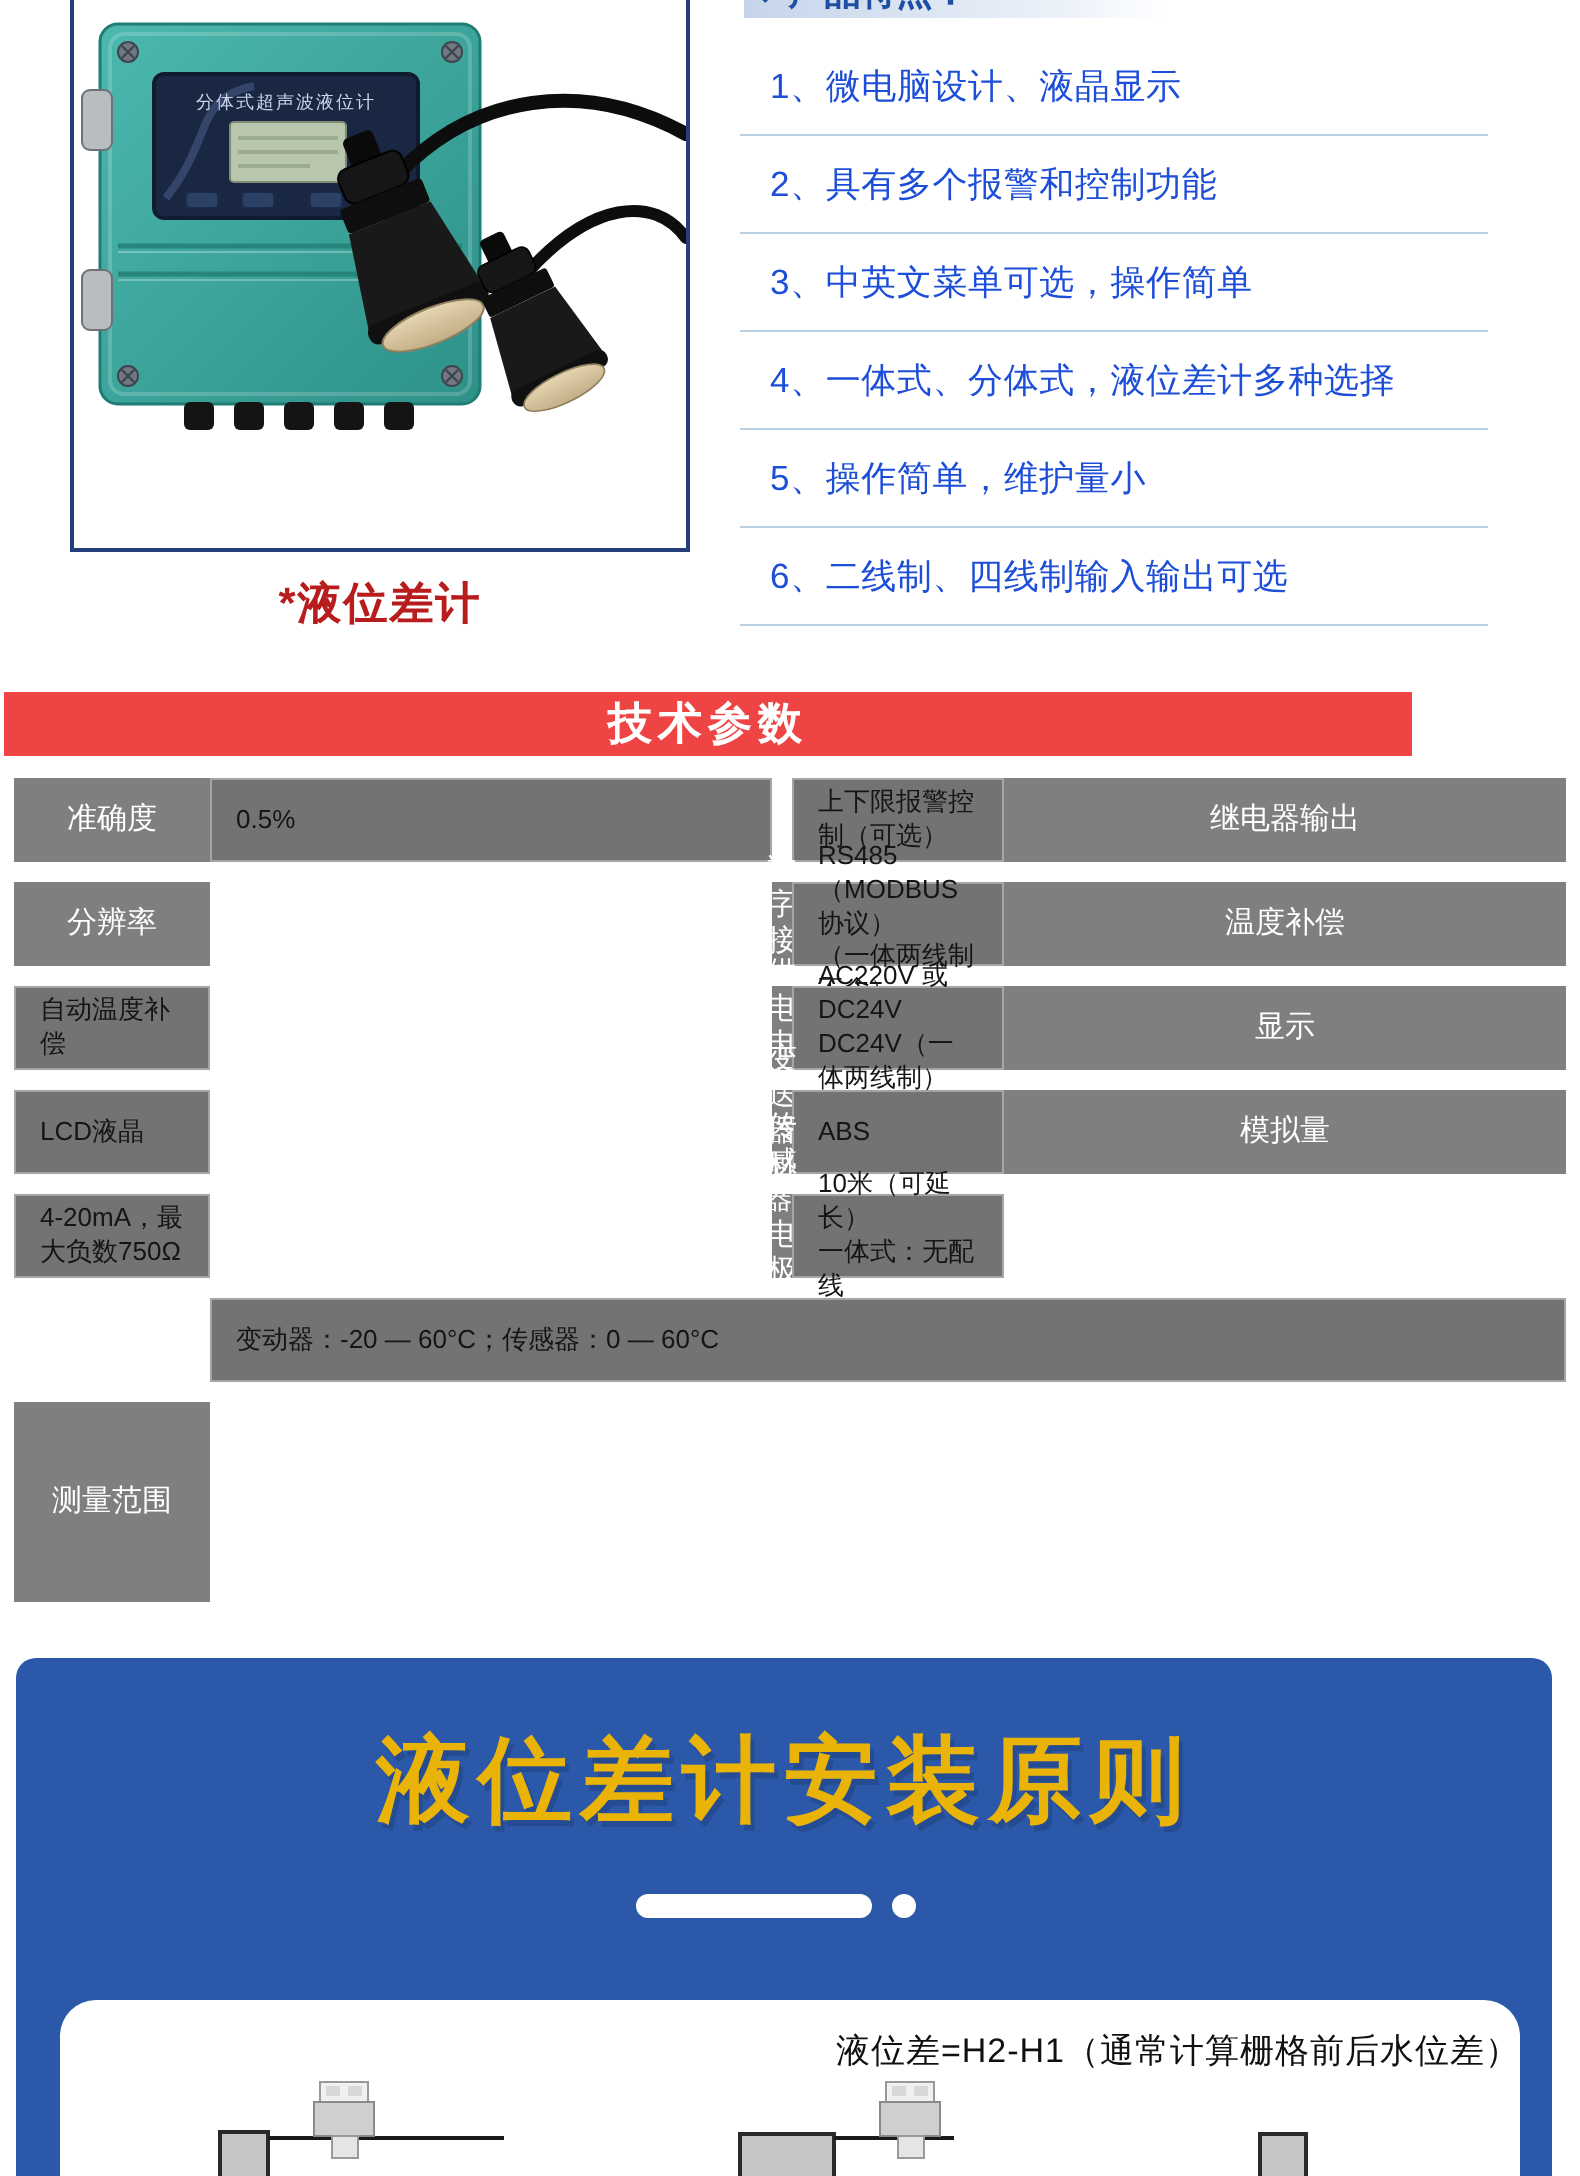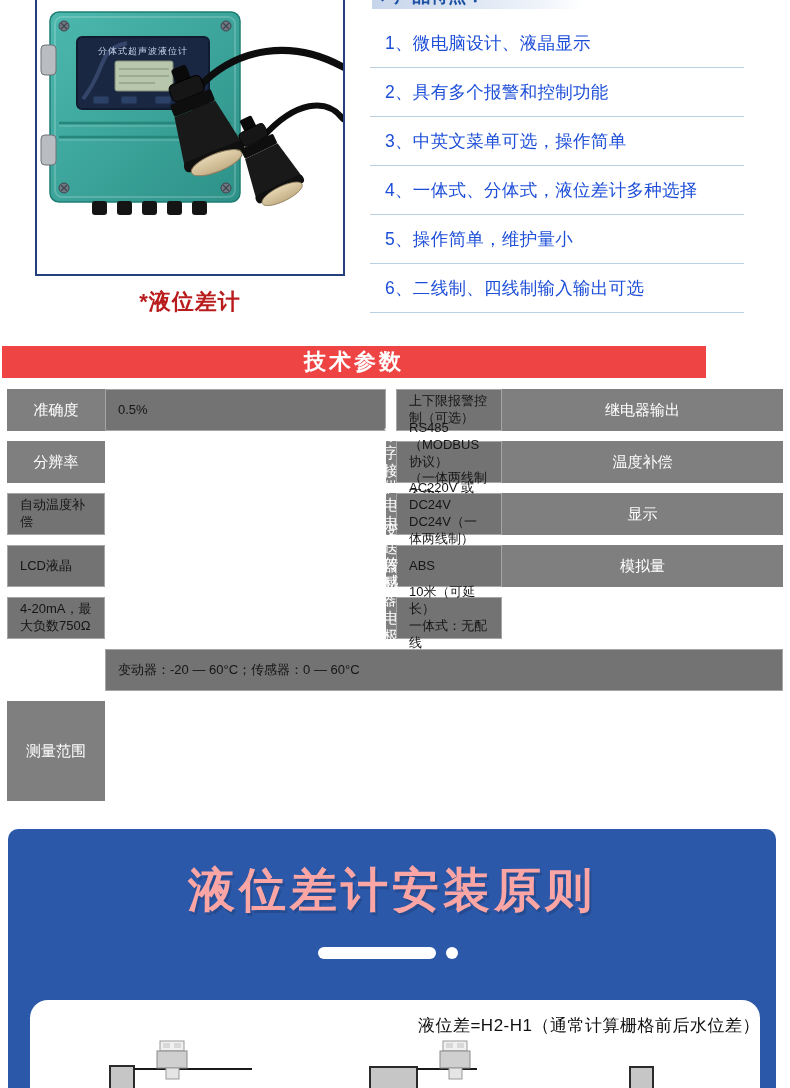--- a/index.html
+++ b/index.html
@@ -33,21 +33,21 @@
   .cell.label{background:#7f7f7f;color:#fff;display:flex;align-items:center;justify-content:center;
               text-align:center;font-size:15px;line-height:1.2;white-space:pre-line;}
   .cell.value{background:#737373;border:1px solid #a5a5a5;display:flex;align-items:center;
               padding:2px 12px;font-size:13px;color:#151515;line-height:1.3;white-space:pre-line;}
   .cell.wide{grid-column:2 / 6;}
   .spacer{background:transparent;}
 
   
   .install{position:relative;margin:28px 0 0 8px;width:768px;height:310px;
            background:#2b58a8;border-radius:10px 10px 0 0;overflow:hidden;}
-  .install-title{margin:0;padding-top:30px;text-align:center;color:#fca5a5;font-size:47px;
+  .install-title{margin:0;padding-top:30px;text-align:center;color:#eab308;font-size:47px;
                  font-weight:bold;letter-spacing:4px;text-shadow:2px 3px 0 rgba(0,0,0,.13);}
   .divider-row{margin-top:25px;display:flex;justify-content:center;align-items:center;gap:10px;
                transform:translateX(-4px);}
   .divider-row .pill{width:118px;height:12px;border-radius:6px;background:#fff;}
   .divider-row .dot{width:12px;height:12px;border-radius:50%;background:#fff;}
   .card{position:relative;margin:41px 0 0 22px;width:730px;height:144px;background:#fff;
         border-radius:18px 18px 0 0;}
   .formula{position:absolute;top:14px;left:0;width:100%;text-align:right;font-size:17px;
            color:#101010;font-weight:500;letter-spacing:.5px;}
   .diagram{position:absolute;top:38px;left:0;}

